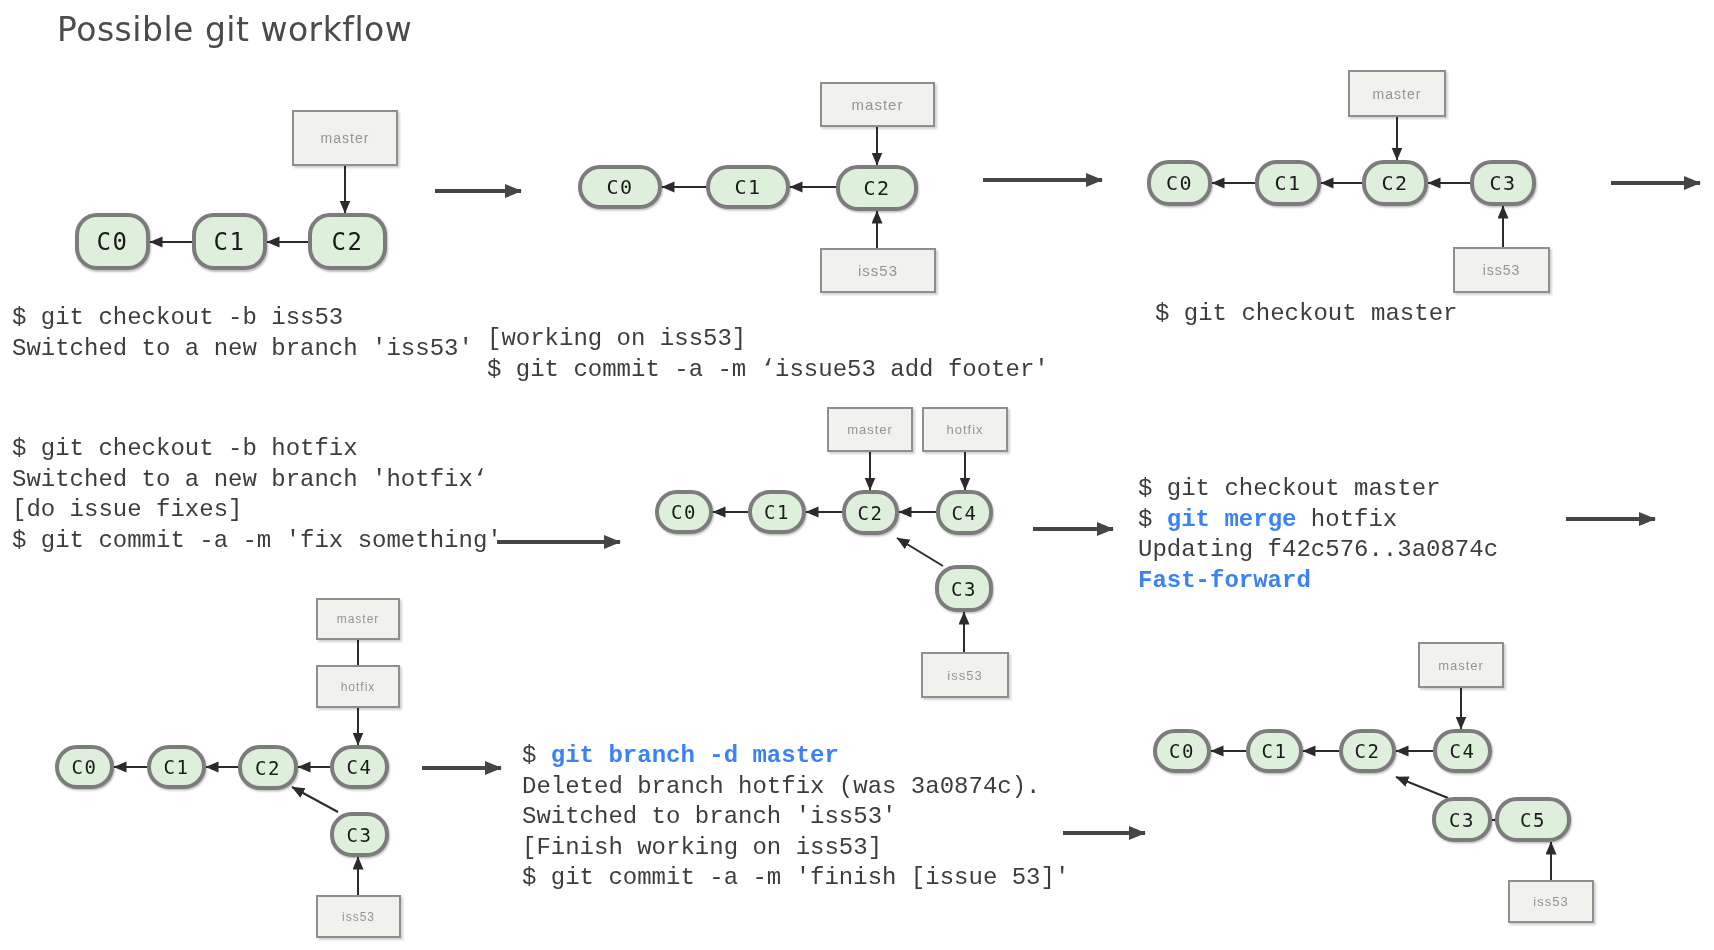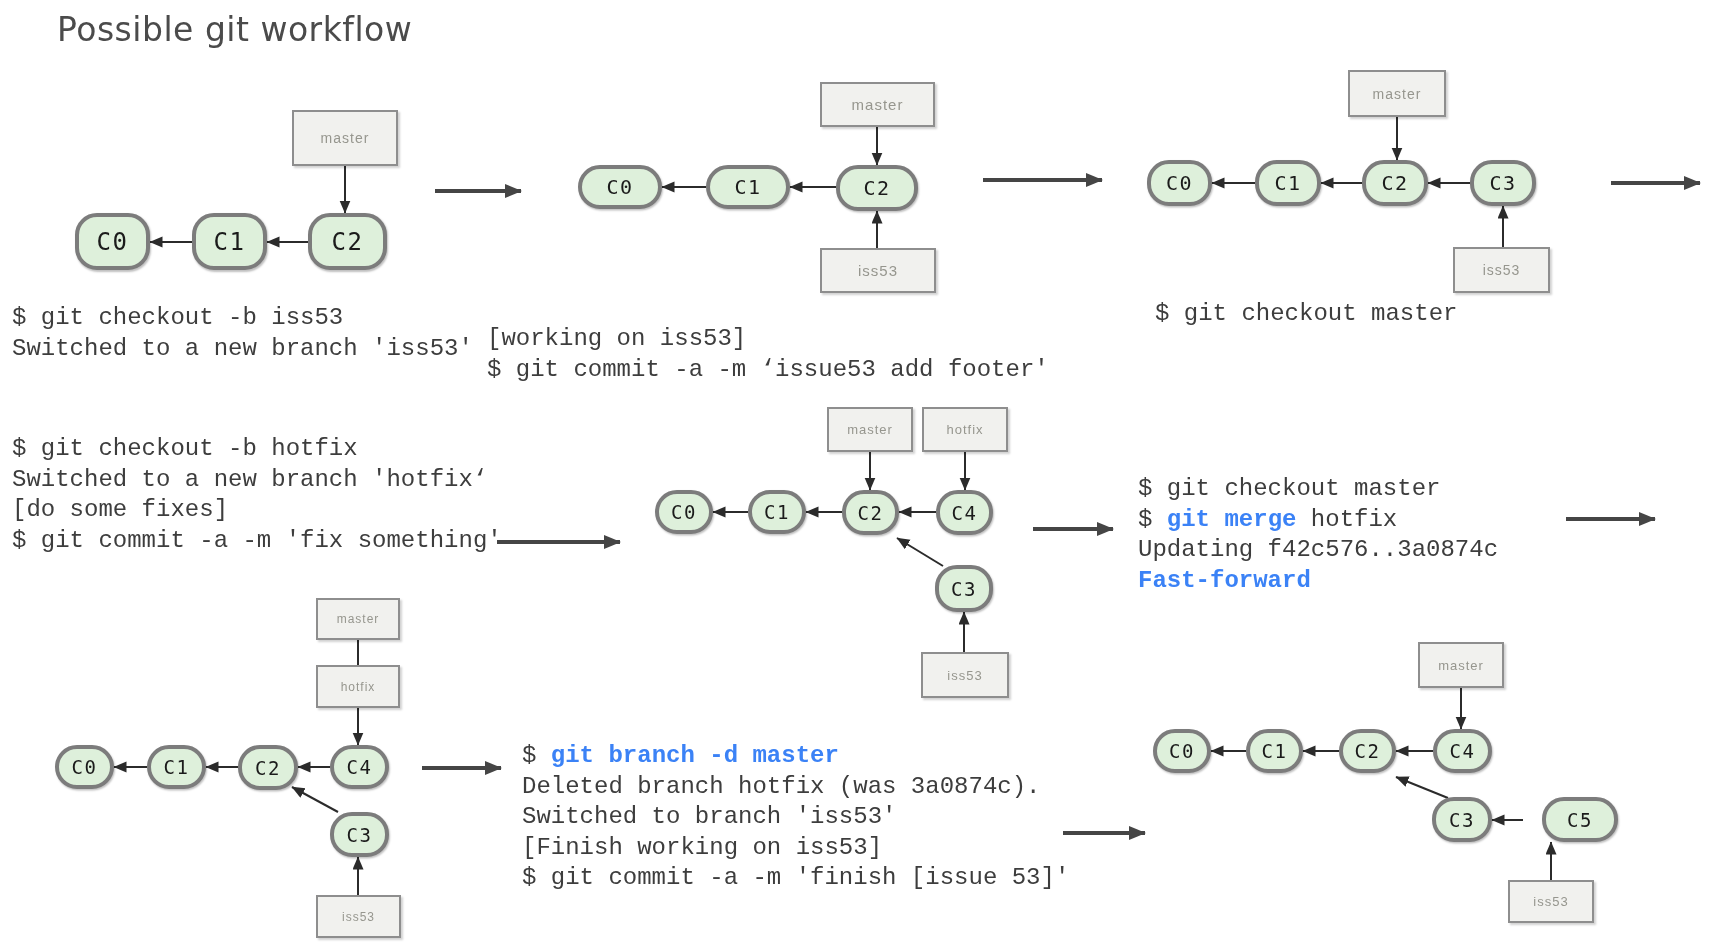--- a/index.html
+++ b/index.html
@@ -127,20 +127,20 @@
     <div class="commit" style="left: 238px; top: 745px; width: 60px; height: 45px; font-size: 19px;">C2</div>
     <div class="commit" style="left: 330px; top: 745px; width: 59px; height: 44px; font-size: 19px;">C4</div>
     <div class="commit" style="left: 330px; top: 812px; width: 59px; height: 45px; font-size: 19px;">C3</div>
     <div class="blabel" style="left: 1418px; top: 642px; width: 86px; height: 46px; font-size: 13px;">master</div>
     <div class="blabel" style="left: 1508px; top: 880px; width: 86px; height: 43px; font-size: 13px;">iss53</div>
     <div class="commit" style="left: 1153px; top: 729px; width: 58px; height: 44px; font-size: 19px;">C0</div>
     <div class="commit" style="left: 1246px; top: 729px; width: 57px; height: 44px; font-size: 19px;">C1</div>
     <div class="commit" style="left: 1339px; top: 729px; width: 57px; height: 44px; font-size: 19px;">C2</div>
     <div class="commit" style="left: 1433px; top: 729px; width: 59px; height: 44px; font-size: 19px;">C4</div>
     <div class="commit" style="left: 1432px; top: 797px; width: 60px; height: 45px; font-size: 19px;">C3</div>
-    <div class="commit" style="left: 1542px; top: 797px; width: 76px; height: 45px; font-size: 19px;">C5</div>
+    <div class="commit" style="left: 1495px; top: 797px; width: 76px; height: 45px; font-size: 19px;">C5</div>
     <div class="term" style="left: 12px; top: 303px;"><div><span>$ git checkout -b iss53</span></div><div><span>Switched to a new branch 'iss53'</span></div></div>
     <div class="term" style="left: 487px; top: 303px; margin-top: 21px;"><div><span>[working on iss53]</span></div><div><span>$ git commit -a -m ‘issue53 add footer'</span></div></div>
     <div class="term" style="left: 1155px; top: 299px;"><div><span>$ git checkout master</span></div></div>
-    <div class="term" style="left: 12px; top: 434px;"><div><span>$ git checkout -b hotfix</span></div><div><span>Switched to a new branch 'hotfix‘</span></div><div><span>[do some fixes]</span></div><div><span>$ git commit -a -m 'fix something'</span></div></div>
+    <div class="term" style="left: 12px; top: 434px;"><div><span>$ git checkout -b hotfix</span></div><div><span>Switched to a new branch 'hotfix‘</span></div><div><span>[do issue fixes]</span></div><div><span>$ git commit -a -m 'fix something'</span></div></div>
     <div class="term" style="left: 1138px; top: 474px;"><div><span>$ git checkout master</span></div><div><span>$ </span><span class="b">git merge</span><span> hotfix</span></div><div><span>Updating f42c576..3a0874c</span></div><div><span class="b">Fast-forward</span></div></div>
     <div class="term" style="left: 522px; top: 741px;"><div><span>$ </span><span class="b">git branch -d master</span></div><div><span>Deleted branch hotfix (was 3a0874c).</span></div><div><span>Switched to branch 'iss53'</span></div><div><span>[Finish working on iss53]</span></div><div><span>$ git commit -a -m 'finish [issue 53]'</span></div></div>
   </div>
 
 </body></html>

